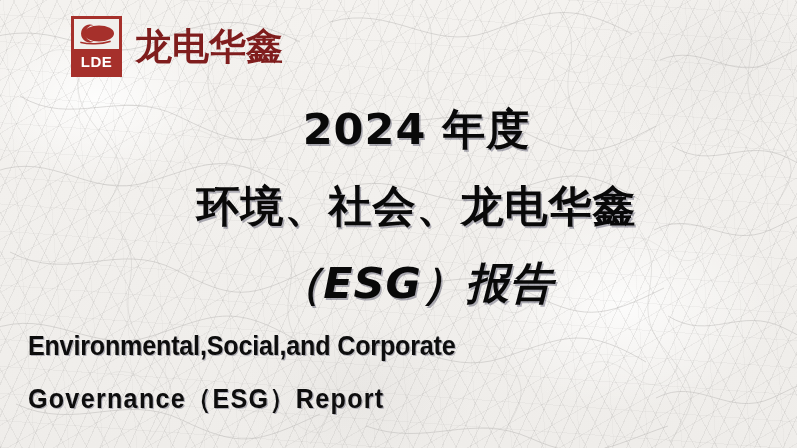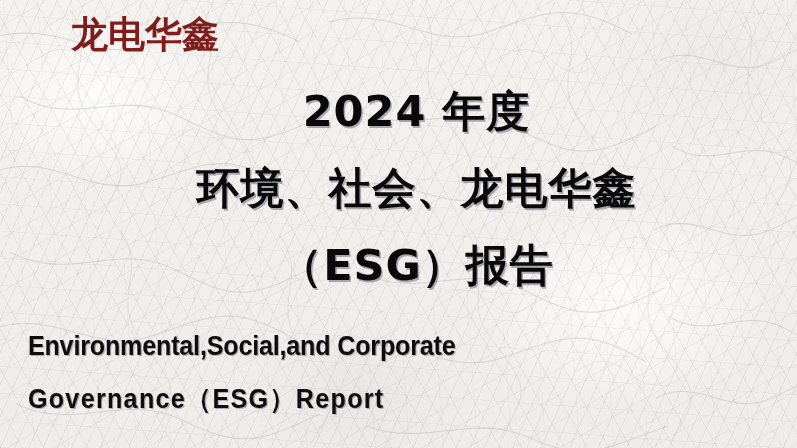--- a/index.html
+++ b/index.html
@@ -58,32 +58,32 @@
     font-family:"Liberation Sans", sans-serif;
   }
   #company-name{
     font-family:"DejaVu Sans","Liberation Sans",sans-serif;
     font-size:37px;font-weight:bold;color:#7f1d1d;
     line-height:1;letter-spacing:0px;white-space:nowrap;
   }
 
   
   #title-stack{
-    position:absolute;left:0;right:0;top:90px;
+    position:absolute;left:0;right:0;top:108px;
     text-align:center;
     padding-left:36px;
   }
   .cn-title{
     font-family:"DejaVu Sans","Liberation Sans",sans-serif;
     font-size:43px;font-weight:bold;color:#090909;
     line-height:1;letter-spacing:1px;
     margin:0 0 34px 0;white-space:nowrap;
     text-shadow:1.5px 1.5px 0 rgba(40,40,70,.35);
   }
-  .cn-title:last-child{margin-bottom:16px;}
+  .cn-title:last-child{margin-bottom:16px;font-style:italic;}
 
   #subtitle-stack{
     position:absolute;left:0;right:0;top:333px;
   }
   .en-title{
     font-family:"Liberation Sans",sans-serif;
     font-size:27px;font-weight:bold;color:#0d0d0d;
     line-height:1;letter-spacing:-.2px;
     margin:0 0 26px 0;white-space:nowrap;
     transform:scaleX(.93);
@@ -137,20 +137,32 @@
       <path d="M576 372 q 26 -22 54 2 t 48 -6"></path>
       <path d="M96 382 q 26 -22 54 2 t 48 -6"></path>
       <path d="M500 60 q 26 -22 54 2 t 48 -6"></path>
       <path d="M700 140 q 26 -22 54 2 t 48 -6"></path>
       <path d="M240 420 q 26 -22 54 2 t 48 -6"></path>
       <path d="M610 248 q 26 -22 54 2 t 48 -6"></path>
     </g>
   </svg>
 
   <div id="logo-block">
+    <div id="logo-mark">
+      <div id="logo-mark-top">
+        <svg width="40" height="22" viewBox="0 0 40 22" aria-hidden="true">
+          <ellipse cx="22" cy="10.5" rx="15" ry="8" fill="#a6302b"></ellipse>
+          <path d="M16.5 2.2 A 9 9 0 1 0 16.5 18.8 A 7.4 7.4 0 1 1 16.5 2.2 Z" fill="#a6302b"></path>
+          <path d="M4 19.4 C 12 21.6, 24 21.2, 33 18.4" stroke="#a6302b" stroke-width="1.6" fill="none" stroke-linecap="round"></path>
+        </svg>
+      </div>
+      <div id="logo-mark-bottom">
+        <span id="logo-abbr">LDE</span>
+      </div>
+    </div>
     <div id="company-name">龙电华鑫</div>
   </div>
 
   <div id="title-stack">
     <div class="cn-title">2024 年度</div>
     <div class="cn-title">环境、社会、龙电华鑫</div>
     <div class="cn-title">（ESG）报告</div>
   </div>
 
   <div id="subtitle-stack">

